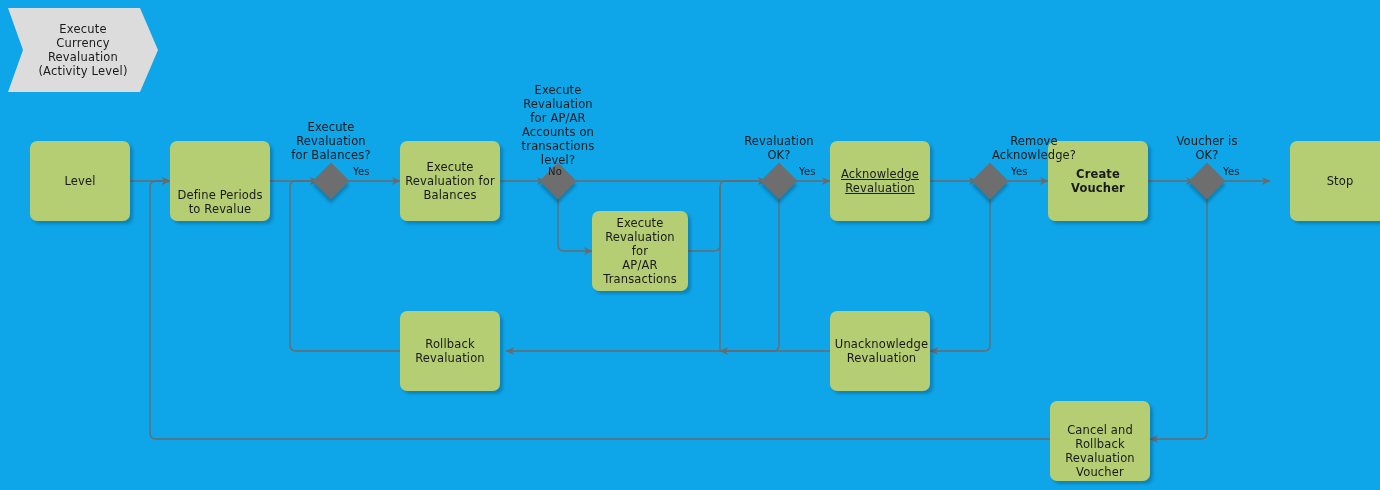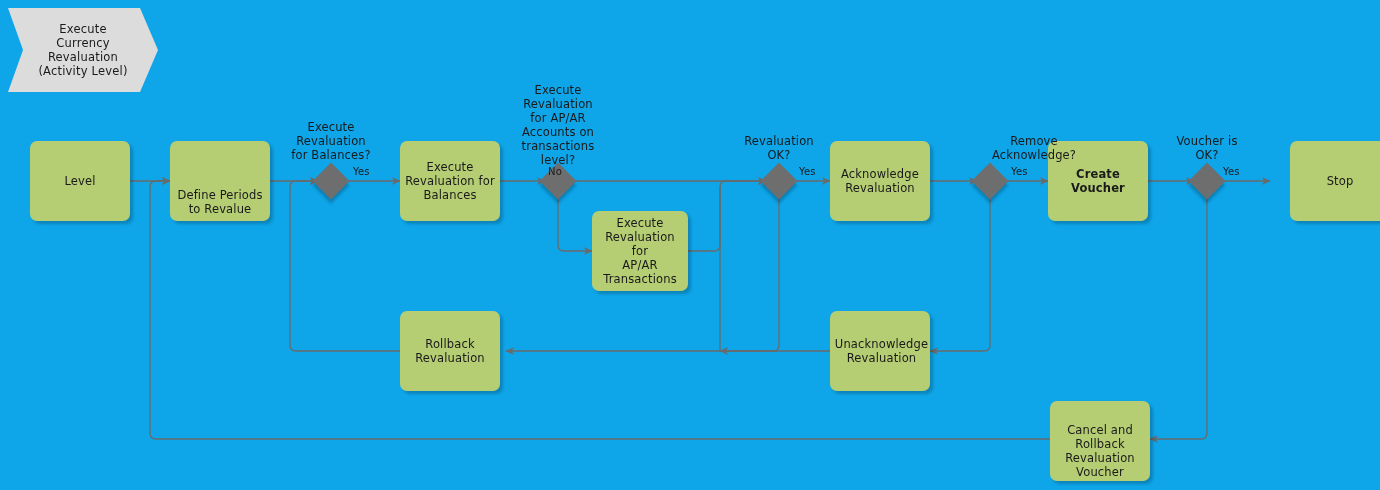--- a/index.html
+++ b/index.html
@@ -134,21 +134,21 @@
         <span style="white-space: pre-line;">Execute
 Revaluation for
 Balances</span>
       </div>
       <div class="task" style="left: 592px; top: 211px; width: 96px; height: 80px; background: rgb(181, 205, 115);">
         <span style="white-space: pre-line;">Execute
 Revaluation for
 AP/AR
 Transactions</span>
       </div>
-      <div class="task" style="left: 830px; top: 141px; width: 100px; height: 80px; background: rgb(181, 205, 115);">
+      <div class="task" style="left: 830px; top: 141px; width: 100px; height: 80px; background: rgb(181, 205, 115); text-decoration: underline;">
         <span style="white-space: pre-line;">Acknowledge
 Revaluation</span>
       </div>
       <div class="task" style="left: 1048px; top: 141px; width: 100px; height: 80px; background: rgb(181, 205, 115);">
         <span style="white-space: pre-line; font-weight: bold;">Create Voucher</span>
       </div>
       <div class="task" style="left: 1290px; top: 141px; width: 100px; height: 80px; background: rgb(181, 205, 115);">
         <span style="white-space: pre-line;">Stop</span>
       </div>
       <div class="task" style="left: 400px; top: 311px; width: 100px; height: 80px; background: rgb(181, 205, 115);">

